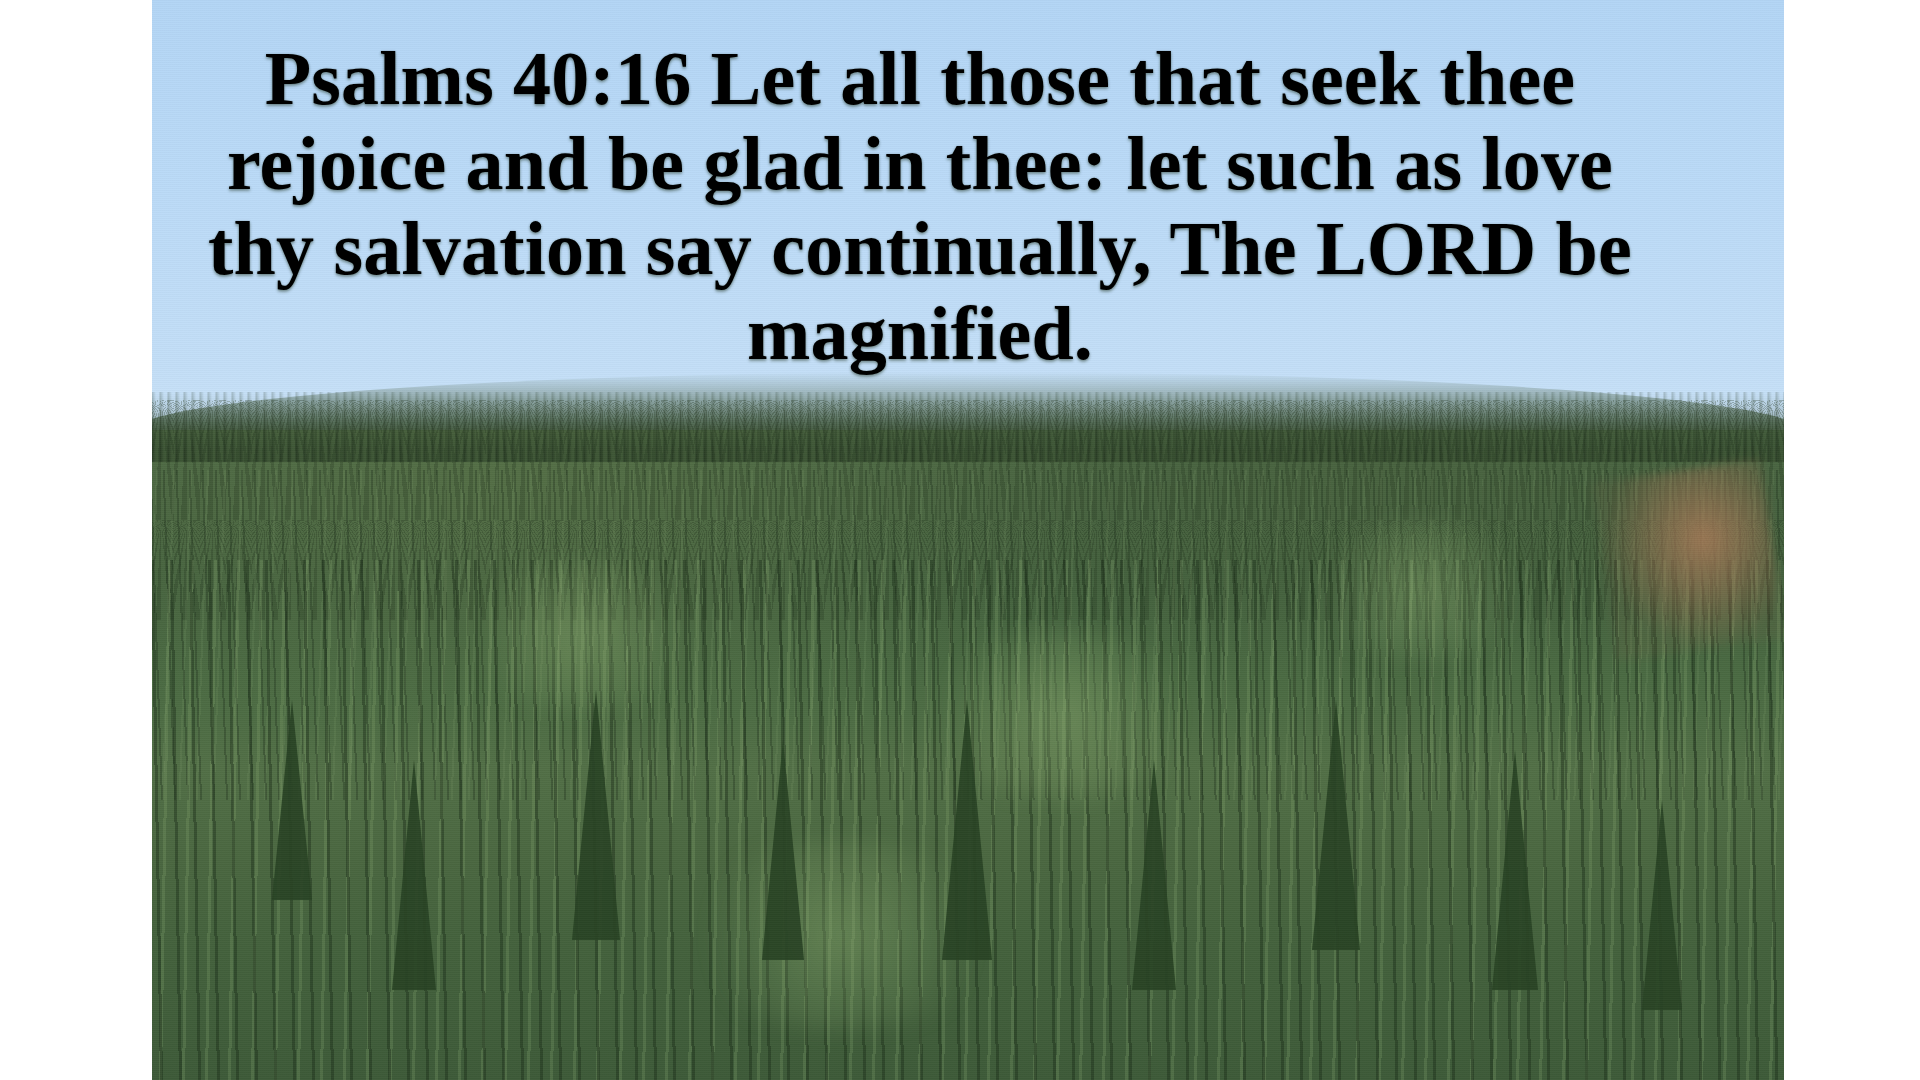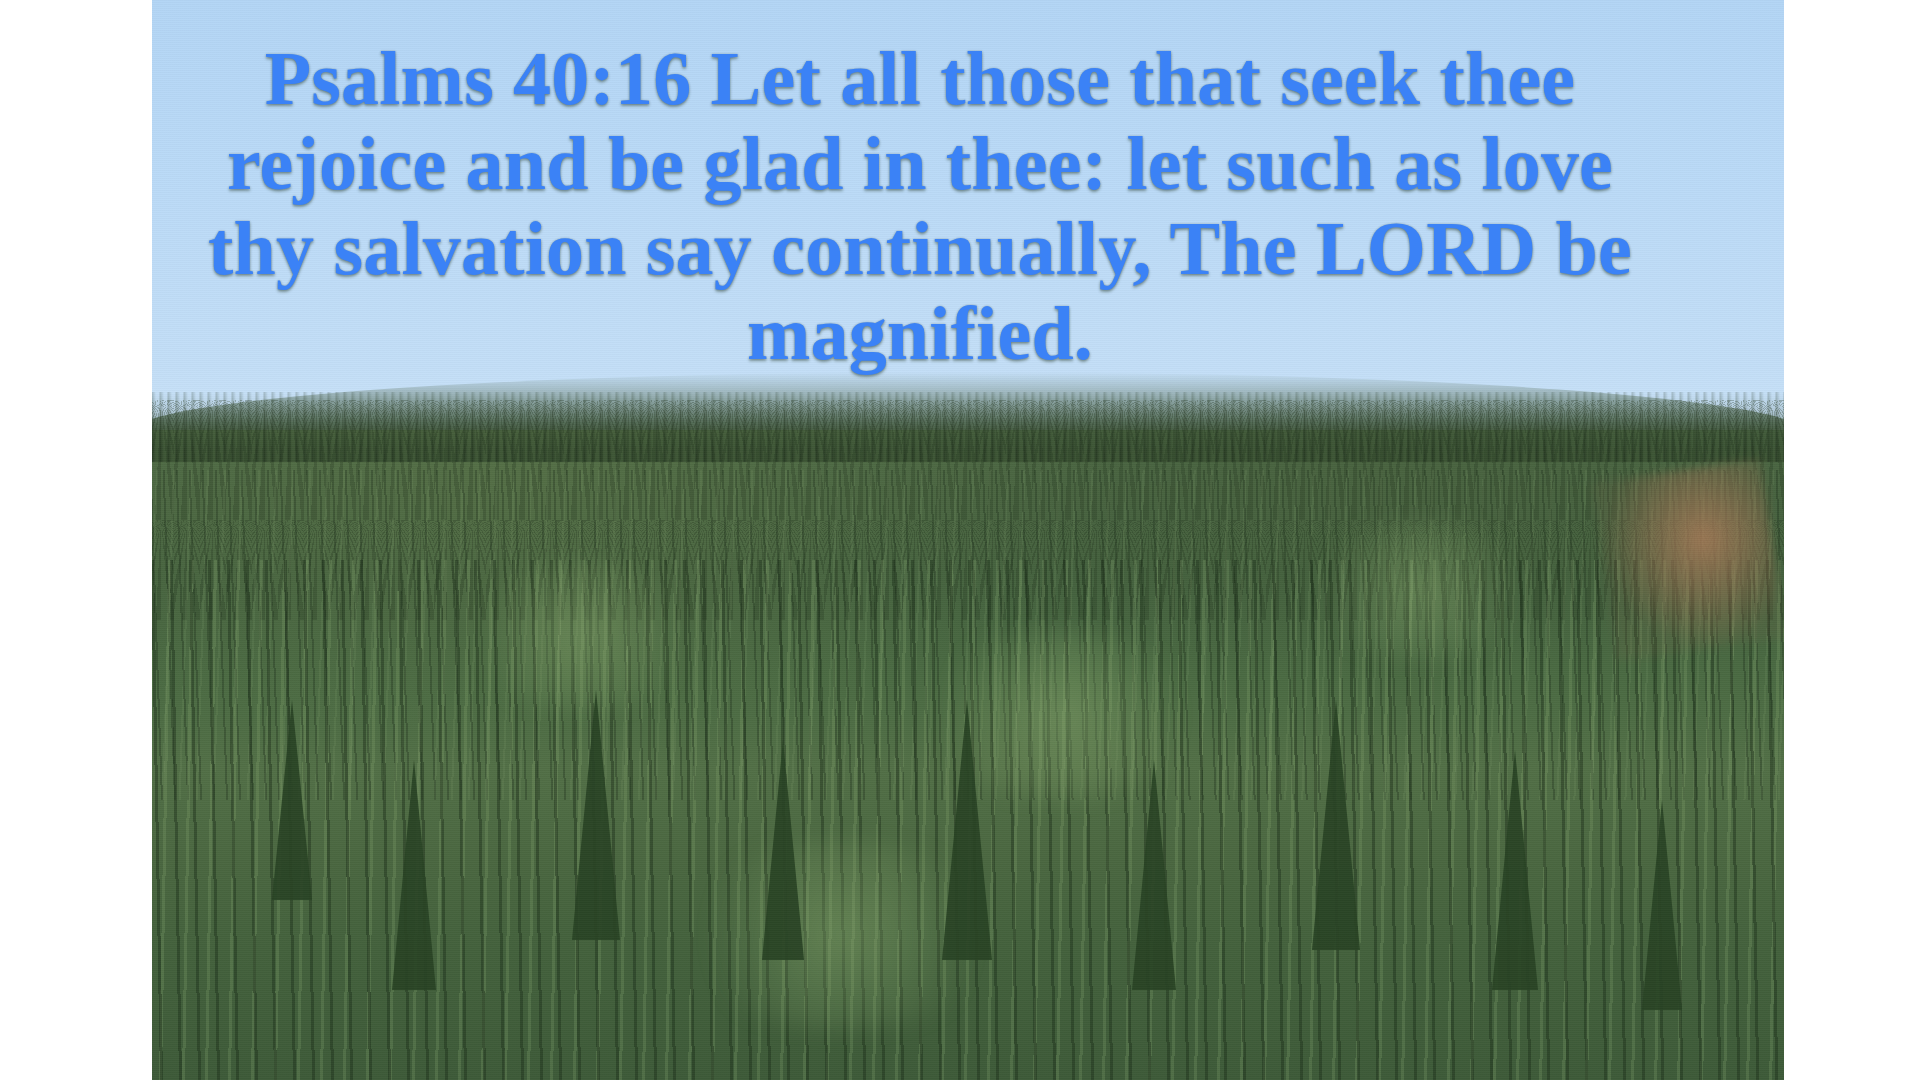--- a/index.html
+++ b/index.html
@@ -181,21 +181,21 @@
   .bar-left  { left: 0;  width: 152px; }
   .bar-right { right: 0; width: 136px; }
 
   
   .verse {
     position: absolute;
     left: 190px;
     top: 36px;
     width: 1460px;
     text-align: center;
-    color: #3b82f6;
+    color: #000000;
     font-family: "Liberation Serif", serif;
     font-weight: bold;
     font-size: 76px;
     line-height: 1.12;
     letter-spacing: 0.2px;
     text-shadow:
       0 2px 3px rgba(40,60,40,0.45),
       0 0 2px rgba(40,60,40,0.30);
     white-space: pre-line;
   }

